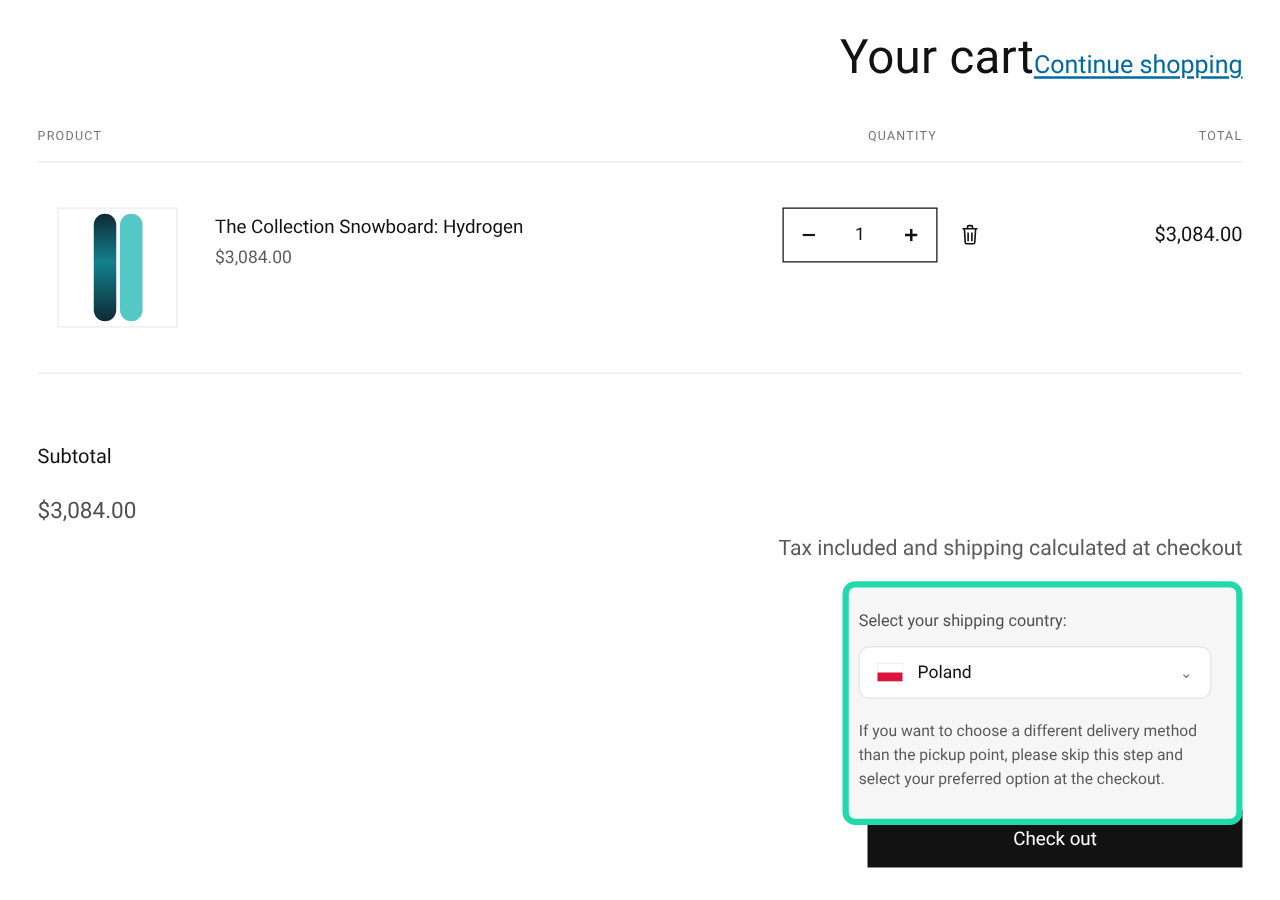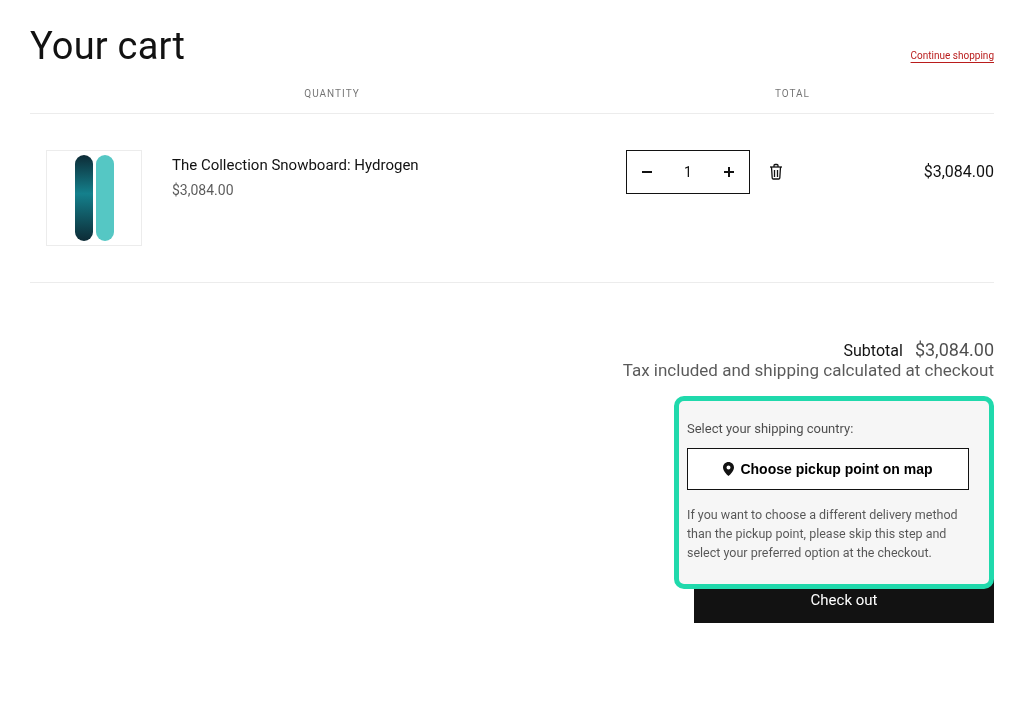--- a/index.html
+++ b/index.html
@@ -7,35 +7,35 @@
     font-family: -apple-system, BlinkMacSystemFont, "Segoe UI", Roboto, "Helvetica Neue", Arial, sans-serif;
     background: #fff;
     color: #121212;
     width: 1024px;
     height: 720px;
     padding: 24px 30px;
     overflow: hidden;
   }
   .header-row {
     display: flex;
-    justify-content: space-between;
+    justify-content: flex-end;
     align-items: baseline;
-    margin-bottom: 20px;
+    margin-bottom: 36px;
   }
   h1 {
     font-size: 38px;
     font-weight: 400;
     letter-spacing: 0.2px;
     color: #121212;
   }
   .continue {
-    font-size: 10px;
+    font-size: 20px;
     text-decoration: underline;
     text-underline-offset: 3px;
-    color: #b91c1c;
+    color: #0369a1;
     cursor: pointer;
   }
   .table-head {
     display: grid;
     grid-template-columns: 580px 200px 1fr;
     font-size: 10px;
     letter-spacing: 1px;
     color: rgba(18,18,18,0.6);
     text-transform: uppercase;
     padding-bottom: 14px;
@@ -125,21 +125,23 @@
   }
 
   .summary {
     margin-top: 56px;
     text-align: right;
   }
   .subtotal-row {
     display: flex;
     justify-content: flex-end;
     align-items: baseline;
-    gap: 12px;
+    gap: 24px;
+    margin-bottom: 10px;
+    flex-direction: column;
   }
   .subtotal-label { font-size: 16px; color: #121212; }
   .subtotal-value { font-size: 18px; color: rgba(18,18,18,0.75); }
   .tax-note { font-size: 17px; color: rgba(18,18,18,0.7); margin-bottom: 16px; }
 
   .shipping-widget {
     margin-left: auto;
     width: 320px;
     background: #f6f6f6;
     border: 5px solid #20d9ac;
@@ -211,20 +213,21 @@
 </style>
 </head>
 <body>
 
 <div class="header-row">
   <h1>Your cart</h1>
   <a class="continue">Continue shopping</a>
 </div>
 
 <div class="table-head">
+  <div>PRODUCT</div>
   <div class="col-qty">QUANTITY</div>
   <div class="col-total">TOTAL</div>
 </div>
 
 <div class="cart-row">
   <div class="product-cell">
     <div class="product-image">
       <div class="board board1"></div>
       <div class="board board2"></div>
     </div>
@@ -265,23 +268,22 @@
 
 <div class="summary">
   <div class="subtotal-row">
     <span class="subtotal-label">Subtotal</span>
     <span class="subtotal-value">$3,084.00</span>
   </div>
   <div class="tax-note">Tax included and shipping calculated at checkout</div>
 
   <div class="shipping-widget">
     <div class="ship-label">Select your shipping country:</div>
-    <button class="pickup-btn">
-      <svg width="11" height="14" viewBox="0 0 11 14" fill="#121212">
-          <path d="M5.5 0C2.46 0 0 2.46 0 5.5 0 9.6 5.5 14 5.5 14S11 9.6 11 5.5C11 2.46 8.54 0 5.5 0zm0 7.5a2 2 0 110-4 2 2 0 010 4z"></path>
-        </svg>
-      <span>Choose pickup point on map</span>
-    </button>
+    <div class="country-select">
+      <span class="flag"></span>
+      <span class="country-name">Poland</span>
+      <span class="chev">⌄</span>
+    </div>
     <div class="ship-note">If you want to choose a different delivery method than the pickup point, please skip this step and select your preferred option at the checkout.</div>
   </div>
 
   <div class="checkout-btn">Check out</div>
 </div>
 
 </body></html>

